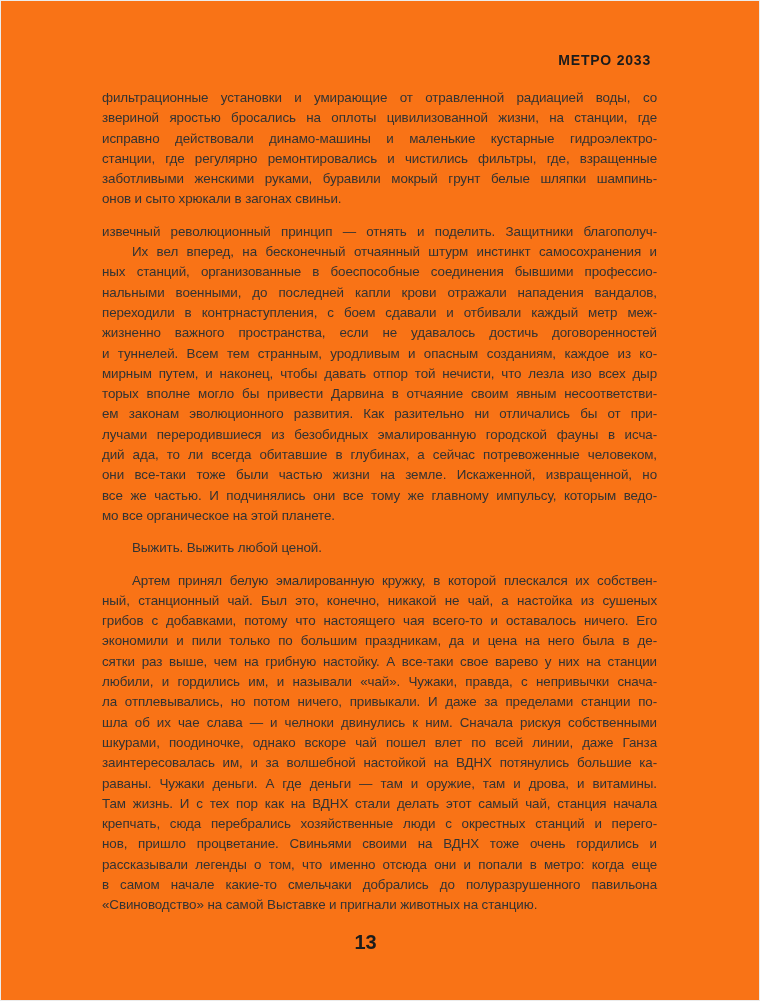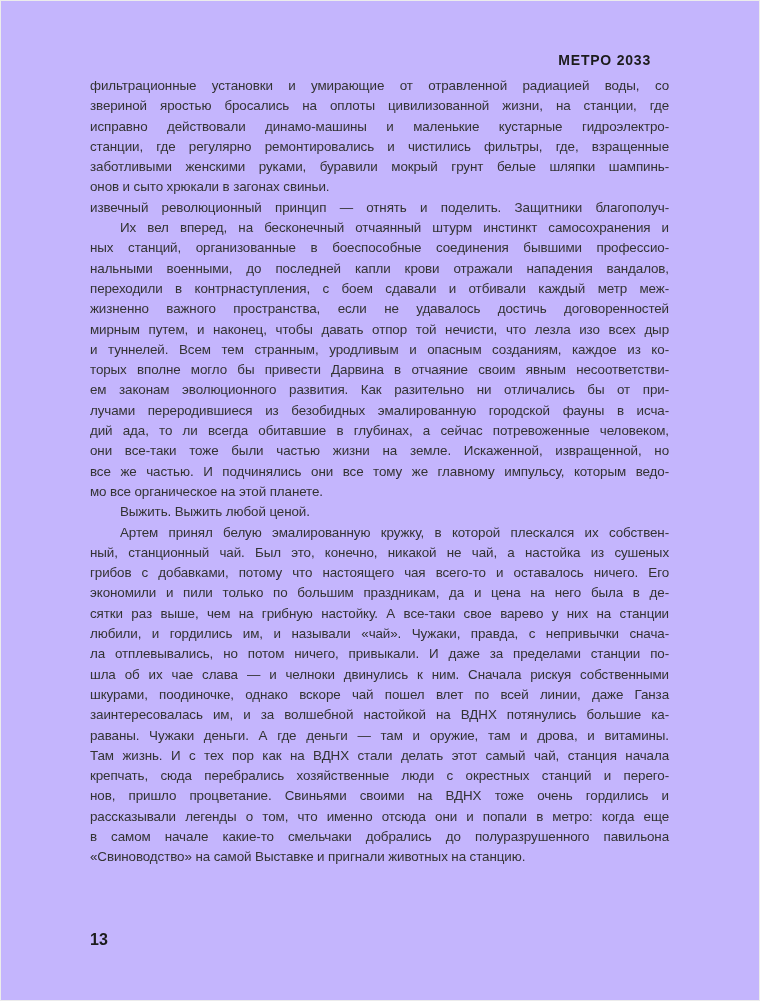--- a/index.html
+++ b/index.html
@@ -4,21 +4,21 @@
 <style>
   html, body {
     margin: 0;
     padding: 0;
     background: #ffffff;
   }
   .page {
     position: relative;
     width: 760px;
     height: 1001px;
-    background: #c4b5fd;
+    background: #f97316;
     overflow: hidden;
     font-family: "Liberation Sans", "DejaVu Sans", sans-serif;
     box-sizing: border-box;
     border: 1px solid #ececec;
   }
   .running-header {
     position: absolute;
     top: 51px;
     left: 89px;
     width: 561px; 
@@ -32,42 +32,42 @@
     position: absolute;
     top: 75px;
     left: 89px;
     width: 579px;
     font-size: 13.4px;
     line-height: 20.3px;
     letter-spacing: -0.1px;
     color: #333333;
   }
   .paragraph {
-    margin: 0;
+    margin: 12px;
     padding: 0;
   }
   .line {
     text-align: justify;
     text-align-last: justify;
     min-height: 20.3px;
     white-space: normal;
   }
   .line.last {
     text-align-last: left;
   }
   .line.indent {
     text-indent: 30px;
   }
   .page-number {
     position: absolute;
     top: 930px;
     left: 89px;
     width: 551px; 
-    text-align: left;
-    font-size: 16px;
+    text-align: center;
+    font-size: 20px;
     font-weight: bold;
     color: #1c1c1c;
   }
 </style>
 </head>
 <body>
 
 <div class="page">
   <div class="running-header">МЕТРО 2033</div>
 
@@ -80,22 +80,22 @@
         <div class="line">заботливыми женскими руками, буравили мокрый грунт белые шляпки шампинь-</div>
         <div class="line last">онов и сыто хрюкали в загонах свиньи.</div>
       </div>
       <div class="paragraph">
         <div class="line">извечный революционный принцип — отнять и поделить. Защитники благополуч-</div>
         <div class="line indent">Их вел вперед, на бесконечный отчаянный штурм инстинкт самосохранения и</div>
         <div class="line">ных станций, организованные в боеспособные соединения бывшими профессио-</div>
         <div class="line">нальными военными, до последней капли крови отражали нападения вандалов,</div>
         <div class="line">переходили в контрнаступления, с боем сдавали и отбивали каждый метр меж-</div>
         <div class="line">жизненно важного пространства, если не удавалось достичь договоренностей</div>
+        <div class="line">и туннелей. Всем тем странным, уродливым и опасным созданиям, каждое из ко-</div>
         <div class="line">мирным путем, и наконец, чтобы давать отпор той нечисти, что лезла изо всех дыр</div>
-        <div class="line">и туннелей. Всем тем странным, уродливым и опасным созданиям, каждое из ко-</div>
         <div class="line">торых вполне могло бы привести Дарвина в отчаяние своим явным несоответстви-</div>
         <div class="line">ем законам эволюционного развития. Как разительно ни отличались бы от при-</div>
         <div class="line">лучами переродившиеся из безобидных эмалированную городской фауны в исча-</div>
         <div class="line">дий ада, то ли всегда обитавшие в глубинах, а сейчас потревоженные человеком,</div>
         <div class="line">они все-таки тоже были частью жизни на земле. Искаженной, извращенной, но</div>
         <div class="line">все же частью. И подчинялись они все тому же главному импульсу, которым ведо-</div>
         <div class="line last">мо все органическое на этой планете.</div>
       </div>
       <div class="paragraph">
         <div class="line last indent">Выжить. Выжить любой ценой.</div>

